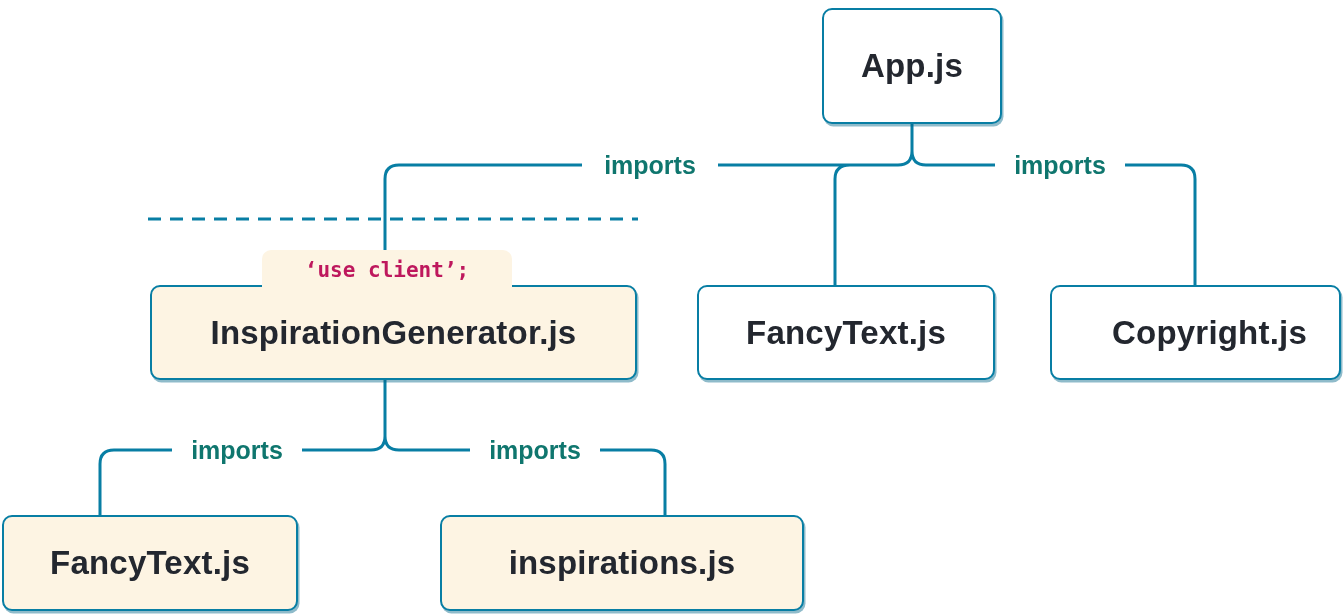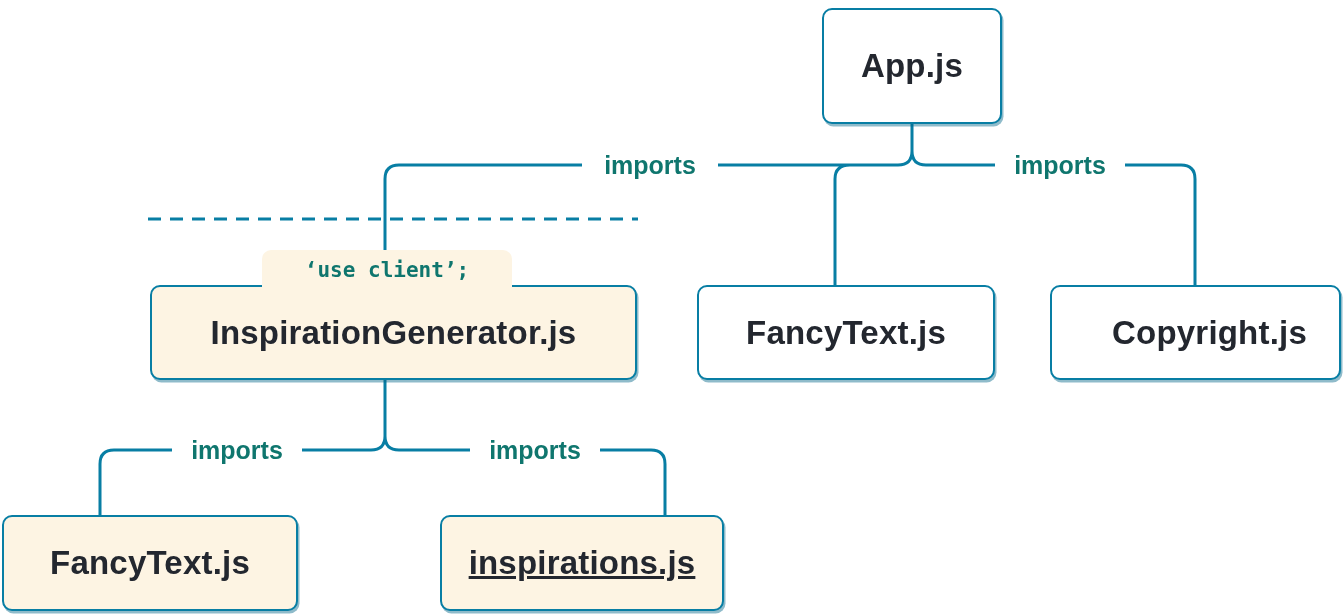--- a/index.html
+++ b/index.html
@@ -47,40 +47,40 @@
     width: 250px;
     height: 40px;
     background: #fdf4e3;
     border-radius: 9px 9px 0 0;
     display: flex;
     align-items: center;
     justify-content: center;
     font-family: "DejaVu Sans Mono", "Liberation Mono", monospace;
     font-size: 21px;
     font-weight: 700;
-    color: #0f766e;
+    color: #be185d;
     z-index: 3;
     box-sizing: border-box;
   }
   .edge-label {
     position: absolute;
     transform: translate(-50%, -50%);
     color: #0f766e;
     font-size: 25px;
     font-weight: 700;
     z-index: 2;
     white-space: nowrap;
   }
   
   .node-app          { left: 822px;  top: 8px;   width: 180px; height: 116px; }
   .node-inspiration  { left: 150px;  top: 285px; width: 487px; height: 95px; }
   .node-fancy-top    { left: 697px;  top: 285px; width: 298px; height: 95px; }
   .node-copyright    { left: 1050px; top: 285px; width: 291px; height: 95px; padding-left: 28px; }
   .node-fancy-bottom { left: 2px;    top: 515px; width: 296px; height: 96px; }
-  .node-inspirations { left: 440px;  top: 515px; width: 284px; height: 96px; text-decoration: underline; }
+  .node-inspirations { left: 440px;  top: 515px; width: 364px; height: 96px; }
 
   .label-app-left  { left: 650px;  top: 165px; }
   .label-app-right { left: 1060px; top: 165px; }
   .label-gen-left  { left: 237px;  top: 450px; }
   .label-gen-right { left: 535px;  top: 450px; }
 </style>
 </head>
 <body>
 
 <div class="canvas">

